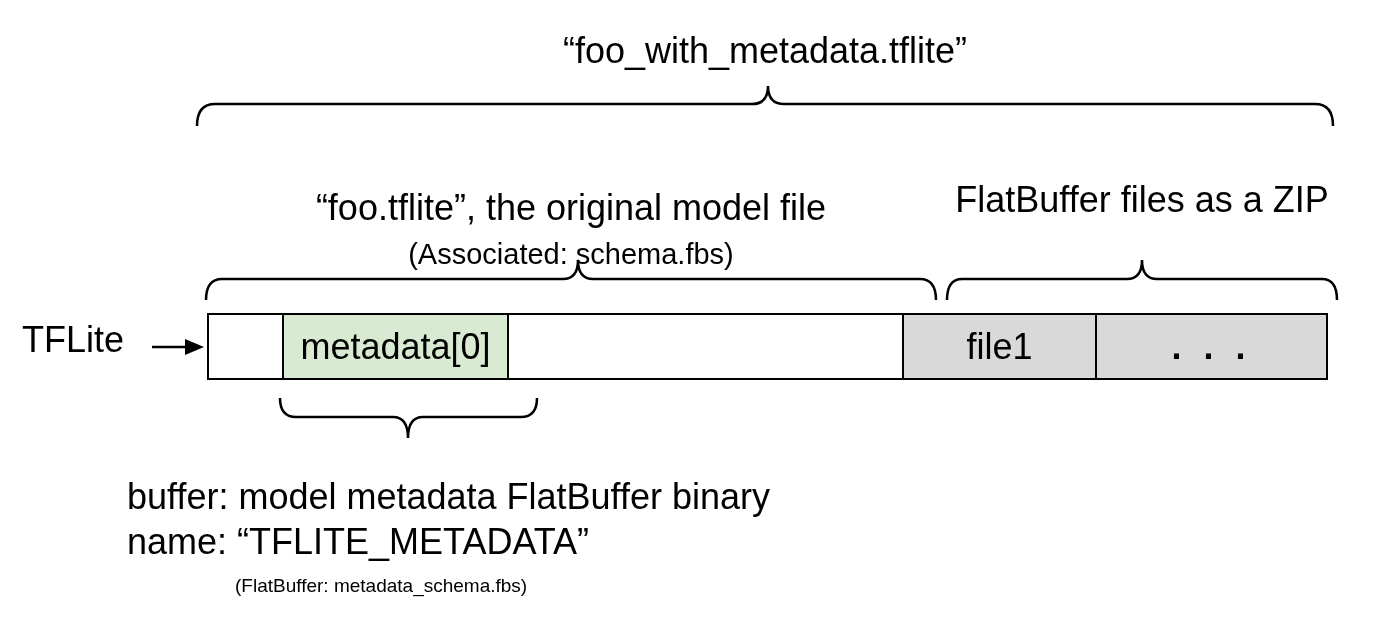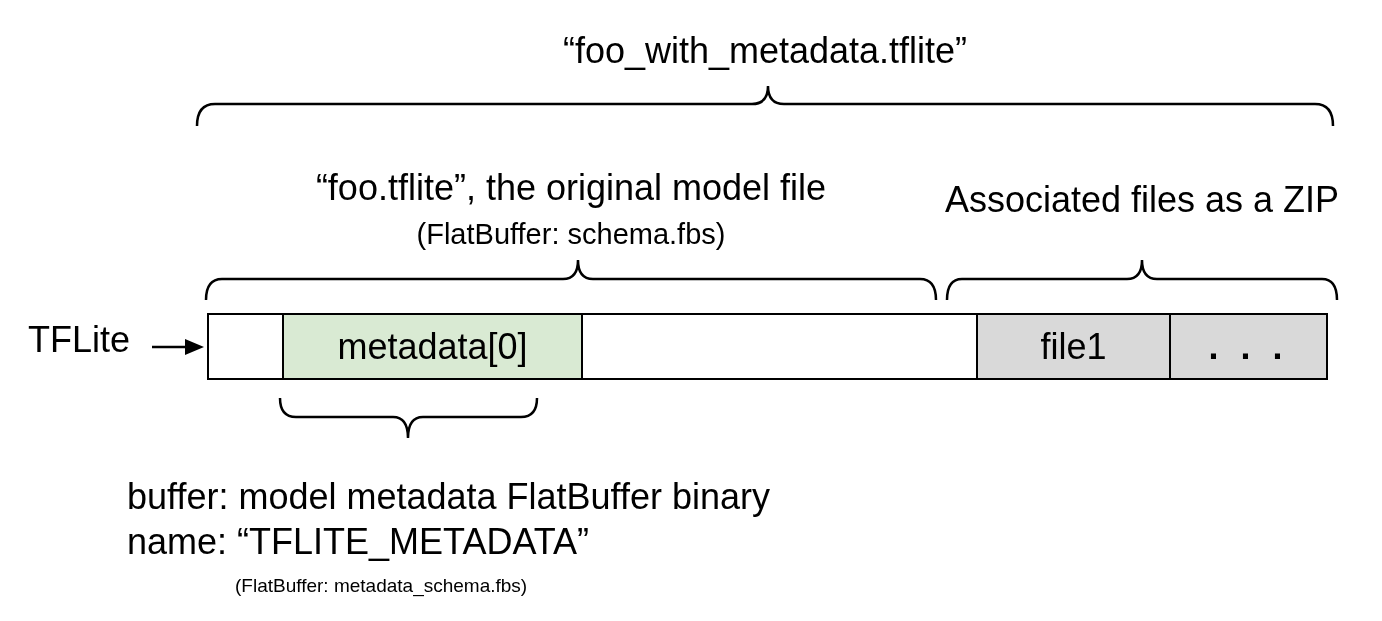--- a/index.html
+++ b/index.html
@@ -18,46 +18,46 @@
     left: 0; top: 0;
     width: 1382px; height: 621px;
   }
   .overlay path, .overlay line { fill: none; stroke: var(--stroke, #000); stroke-width: 2.5; }
   .overlay polygon { fill: var(--stroke, #000); stroke: none; }
 
   .txt { position: absolute; font-size: 36px; line-height: 40px; white-space: nowrap; }
 
   .title-label { left: 400px; top: 31px; width: 730px; text-align: center; }
 
-  .model-file-label { left: 271px; top: 168px; width: 600px; text-align: center; }
+  .model-file-label { left: 271px; top: 188px; width: 600px; text-align: center; }
   .model-file-label .sub { font-size: 29px; line-height: 34px; margin-top: 9px; }
 
   .zip-label { left: 942px; top: 180px; width: 400px; text-align: center; }
 
-  .tflite-label { left: 28px; top: 319px; line-height: 42px; text-align: right; }
+  .tflite-label { left: 22px; top: 319px; line-height: 42px; text-align: right; }
 
   .bar {
     position: absolute;
     left: 207px; top: 313px;
     width: 1121px; height: 67px;
     border: 2.5px solid var(--stroke, #000);
     box-sizing: border-box;
     display: flex;
   }
   .seg {
     box-sizing: border-box;
     display: flex;
     align-items: center;
     justify-content: center;
     font-size: 36px;
     height: 100%;
   }
   .seg + .seg { border-left: 2.2px solid var(--stroke, #000); }
   .seg-1 { width: 73px; background: #fff; }
-  .seg-2 { width: 299px; background: var(--green, #d9ead3); }
+  .seg-2 { width: 225px; background: var(--green, #d9ead3); }
   .seg-3 { width: 395px; background: #fff; }
   .seg-4 { width: 193px; background: var(--gray, #d9d9d9); text-align: right; }
   .seg-5 { flex: 1; background: var(--gray, #d9d9d9); font-weight: bold; letter-spacing: 6px; }
 
   .annotation { left: 127px; top: 474px; line-height: 45px; }
   .annotation .sub { font-size: 19px; line-height: 36px; padding-left: 108px; margin-top: 4px; }
 </style>
 </head>
 <body>
 
@@ -80,24 +80,24 @@
     <g>
       <line x1="152" y1="347" x2="188" y2="347"></line>
       <polygon points="185,339 204,347 185,355"></polygon>
     </g>
   </svg>
 
   <div class="txt title-label">“foo_with_metadata.tflite”</div>
 
   <div class="txt model-file-label">
     <div class="main">“foo.tflite”, the original model file</div>
-    <div class="sub">(FlatBuffer: schema.fbs)</div>
+    <div class="sub">(Associated: schema.fbs)</div>
   </div>
 
-  <div class="txt zip-label">Associated files as a ZIP</div>
+  <div class="txt zip-label">FlatBuffer files as a ZIP</div>
 
   <div class="txt tflite-label">
     <div>TFLite</div>
   </div>
 
   <div class="bar">
     <div class="seg seg-1"></div>
     <div class="seg seg-2">metadata[0]</div>
     <div class="seg seg-3"></div>
     <div class="seg seg-4">file1</div>

